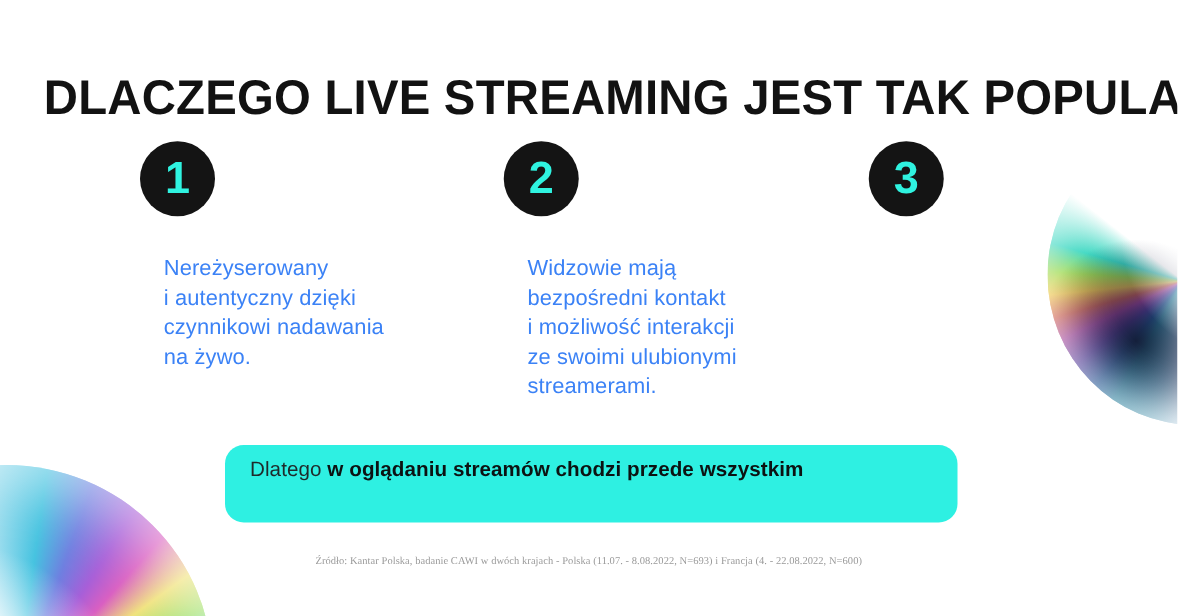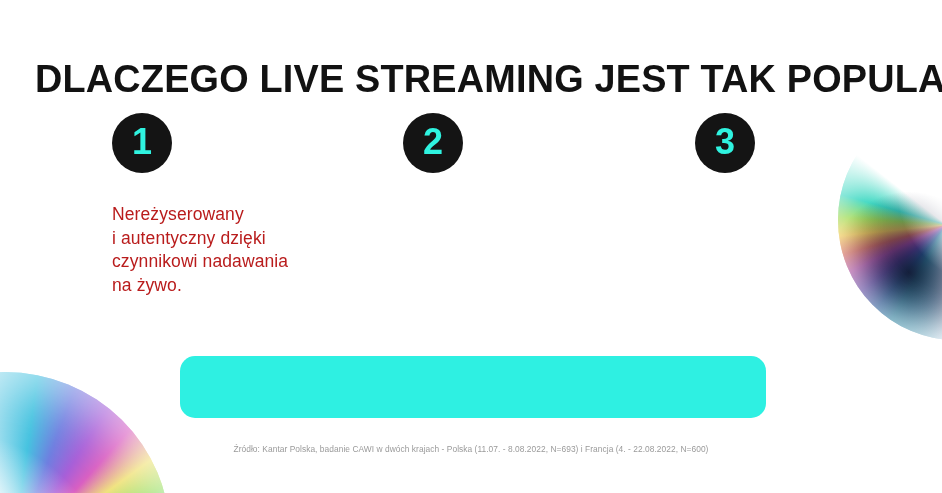--- a/index.html
+++ b/index.html
@@ -157,24 +157,25 @@
     line-height: 1;
     padding-bottom: 2px;
     box-sizing: border-box;
   }
 
   .col-text {
     margin-top: 30px;
     font-family: "Liberation Sans", sans-serif;
     font-size: 17.5px;
     line-height: 23.5px;
-    color: #b91c1c;
+    color: #3b82f6;
     font-weight: normal;
     white-space: pre-line;
     letter-spacing: 0.1px;
+    margin-left: 19px;
   }
 
   
   .callout {
     position: absolute;
     left: 180px;
     top: 356px;
     width: 586px;
     height: 62px;
     box-sizing: border-box;
@@ -194,21 +195,21 @@
   .callout-line .reg { font-weight: normal; color: #1f2a2a; }
   .callout-line .bold { font-weight: bold; color: #0c1212; }
 
   
   .footnote {
     position: absolute;
     top: 443px;
     left: 0;
     width: 942px;
     text-align: center;
-    font-family: Liberation Sans, sans-serif;
+    font-family: Liberation Serif, serif;
     font-size: 8.4px;
     line-height: 12px;
     color: #9a9a9a;
     letter-spacing: 0.05px;
     white-space: nowrap;
     z-index: 6;
   }
 </style>
 </head>
 <body>
@@ -225,26 +226,34 @@
     <div class="col col-1">
       <div class="badge">1</div>
       <div class="col-text">Nereżyserowany
 i autentyczny dzięki
 czynnikowi nadawania
 na żywo.</div>
     </div>
 
     <div class="col col-2">
       <div class="badge">2</div>
+      <div class="col-text">Widzowie mają
+bezpośredni kontakt
+i możliwość interakcji
+ze swoimi ulubionymi
+streamerami.</div>
     </div>
 
     <div class="col col-3">
       <div class="badge">3</div>
     </div>
 
   </div>
 
   <div class="callout">
+    <div class="callout-line">
+      <span class="reg">Dlatego </span><span class="bold">w oglądaniu streamów chodzi przede wszystkim</span>
+    </div>
   </div>
 
   <div class="footnote">Źródło: Kantar Polska, badanie CAWI w dwóch krajach - Polska (11.07. - 8.08.2022, N=693) i Francja (4. - 22.08.2022, N=600)</div>
 
 </div>
 
 </body></html>

